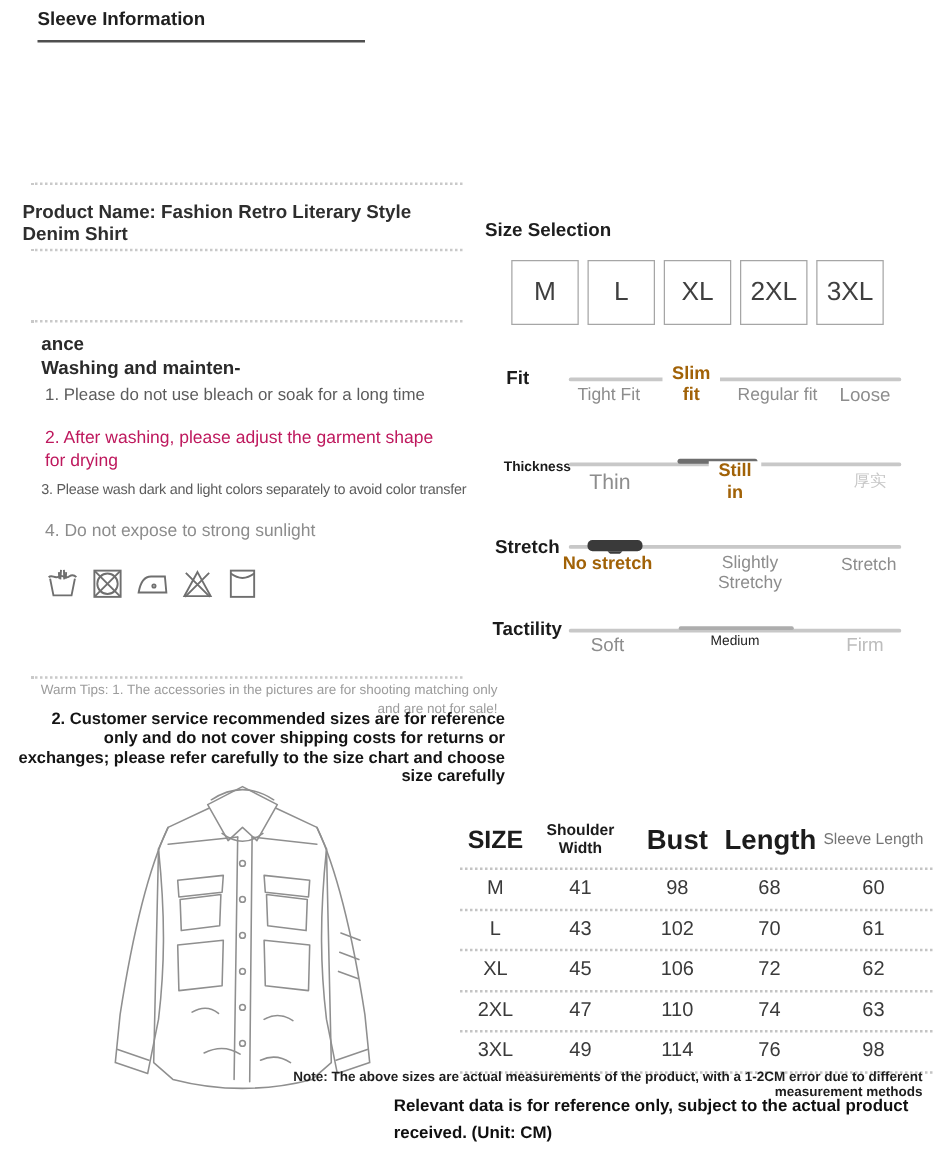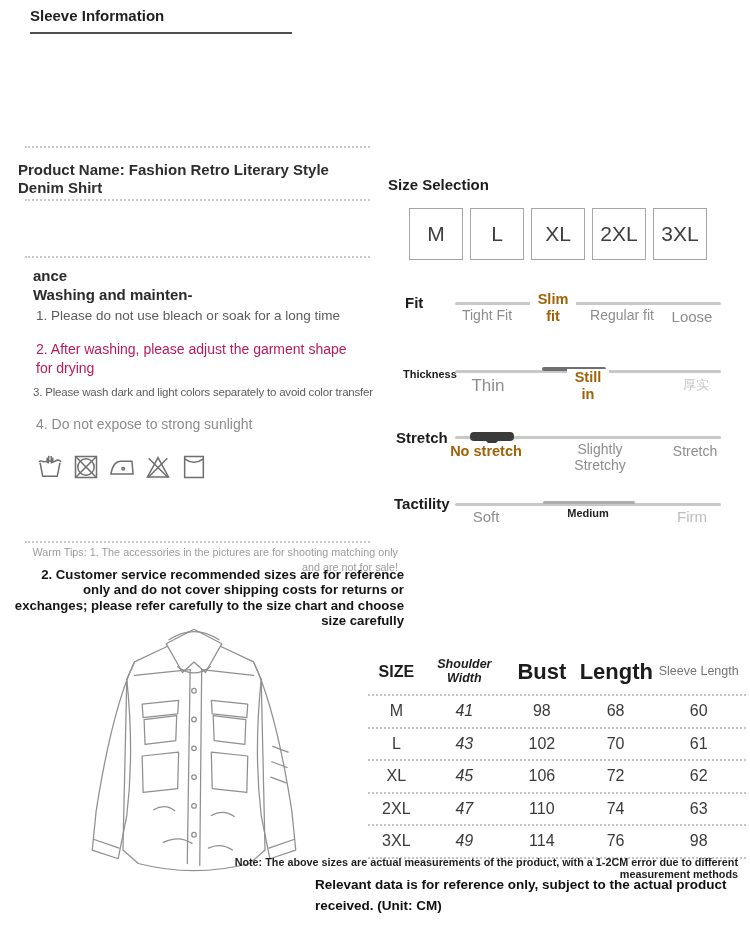--- a/index.html
+++ b/index.html
@@ -57,22 +57,22 @@
     border-left:6px solid transparent; border-right:6px solid transparent; border-top:6px solid #3a3a3a; }
   .marker-thick { left:542px; top:367px; width:64px; height:4px; background:#6e6e6e; border-radius:2px; z-index:1; }
   .marker-tact { left:543px; top:501px; width:92px; height:3px; background:#adadad; border-radius:2px; }
 
   
   .size-table { left:368px; top:650px; width:378px; }
   .st-row { display:flex; align-items:center; border-bottom:2px dotted #c4c4c4; }
   .st-head { height:46px; }
   .st-data { height:32.5px; font-size:16px; color:#3a3a3a; }
   .st-c { text-align:center; line-height:1.1; }
-  .st-c0 { width:15%; } .st-c1 { width:21%;font-style:italic; } .st-c2 { width:20%; } .st-c3 { width:19%; } .st-c4 { width:25%; }
-  .h-size { font-size:16px; font-weight:bold; color:#1c1c1c; }
+  .st-c0 { width:15%; } .st-c1 { width:21%; } .st-c2 { width:20%; } .st-c3 { width:19%; } .st-c4 { width:25%; }
+  .h-size { font-size:20px; font-weight:bold; color:#1c1c1c; }
   .h-sw { font-size:12.5px; font-weight:bold; color:#1c1c1c; }
   .h-bust,.h-len { font-size:22px; font-weight:bold; color:#1c1c1c; }
   .h-sl { font-size:12.5px; color:#757575; }
 
   .note-measure { left:186px; top:856px; width:552px; font-size:10.8px; font-weight:bold; color:#1e1e1e; text-align:right; }
   .note-ref { left:299px; top:875px; width:440px; font-size:13.5px; font-weight:bold; color:#101010; line-height:1.55;margin-left:16px; }
 
   .sketch { left:48px; top:612px; }
   .sketch svg * { stroke:#8f8f8f; stroke-width:1.3; fill:none; stroke-linejoin:round; stroke-linecap:round; }
 </style>
@@ -165,21 +165,21 @@
   <div class="abs marker-stretch"></div>
   <div class="abs marker-stretch-tip"></div>
   <span class="opt sel" style="left:446px; top:443px; width:80px;">No stretch</span>
   <span class="opt" style="left:564px; top:441px; width:72px;">Slightly Stretchy</span>
   <span class="opt" style="left:663px; top:443px; width:64px;">Stretch</span>
 
   <div class="abs attr-label" style="left:394px; top:495px; font-size:15px;">Tactility</div>
   <div class="track" style="top:503px;"></div>
   <div class="abs marker-tact"></div>
   <span class="opt" style="left:456px; top:508px; width:60px; font-size:15px;">Soft</span>
-  <span class="opt" style="left:558px; top:507px; width:60px; font-size:11px; color:#222; font-weight:bold;">Medium</span>
+  <span class="opt" style="left:558px; top:507px; width:60px; font-size:11px; color:#222; font-weight:normal;">Medium</span>
   <span class="opt faint" style="left:662px; top:508px; width:60px; font-size:15px; color:#bdbdbd;">Firm</span>
 
   <div class="abs sketch">
     <svg width="292" height="288" viewBox="0 0 300 300">
       <path d="M150 18 L121 33 L138 63 L150 52 L162 63 L179 33 Z"></path>
       <path d="M124 29 Q150 12 176 29"></path>
       <path d="M133 57 Q150 70 167 57"></path>
       <path d="M122 36 L88 52 L80 70 L76 248 L92 262 Q150 277 208 262 L224 248 L220 70 L212 52 L178 36"></path>
       <path d="M88 66 L146 60 M158 60 L212 66"></path>
       <path d="M88 52 C69 92 57 150 48 208 L44 248 L71 257 L80 212 C85 170 86 128 80 70"></path>

